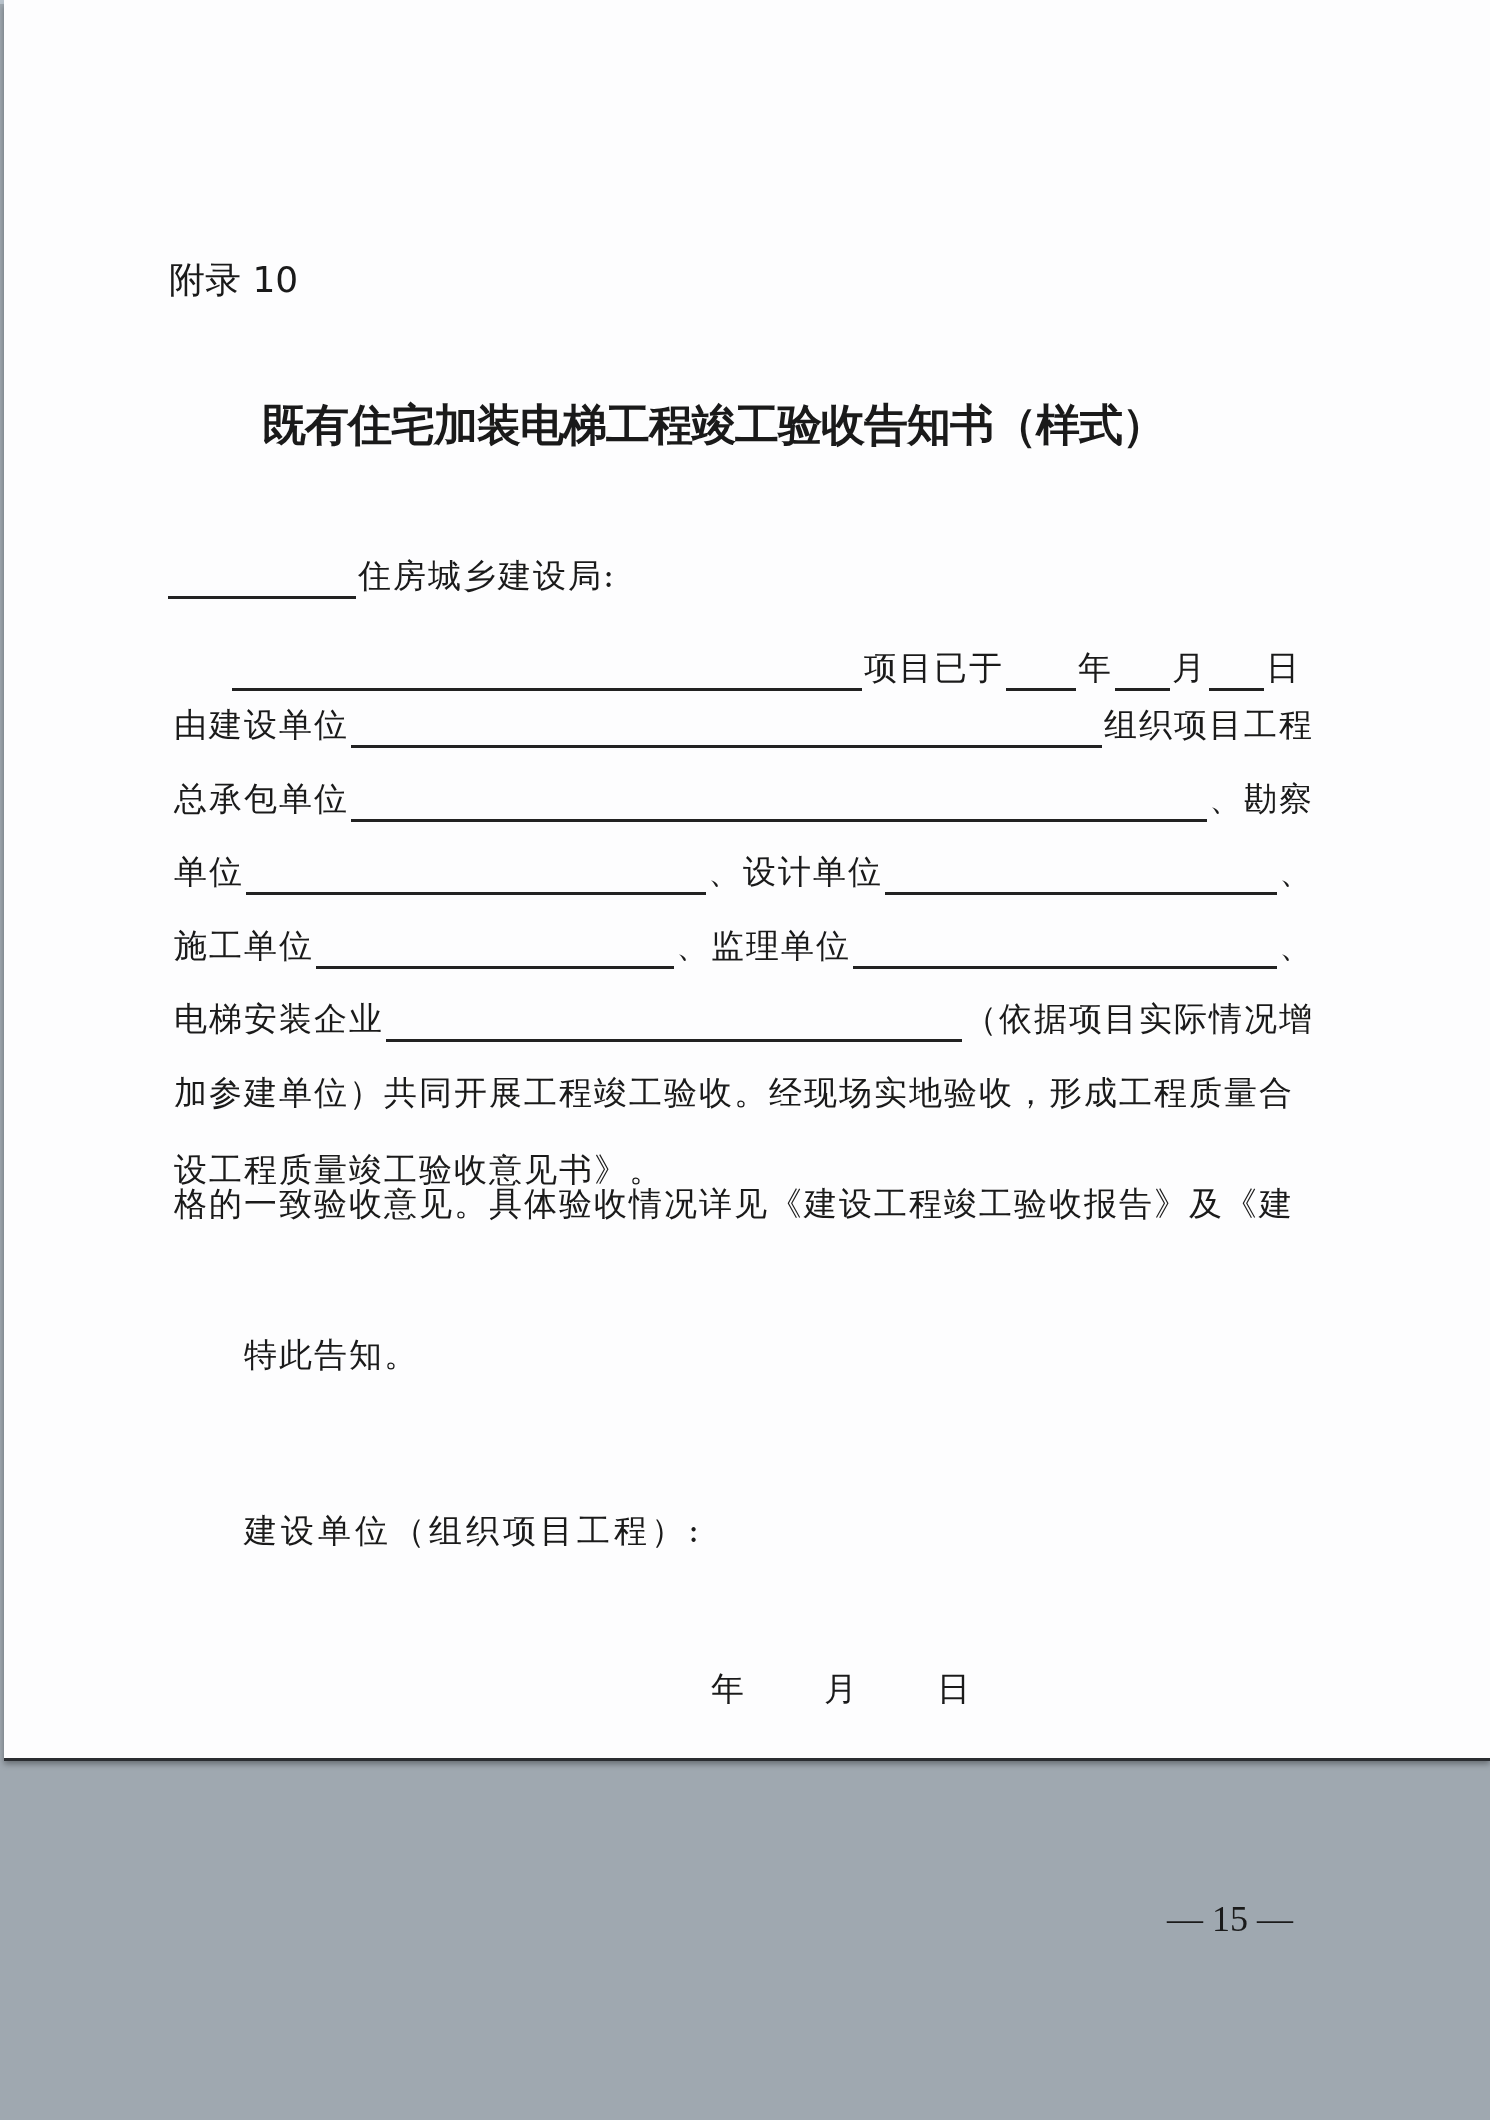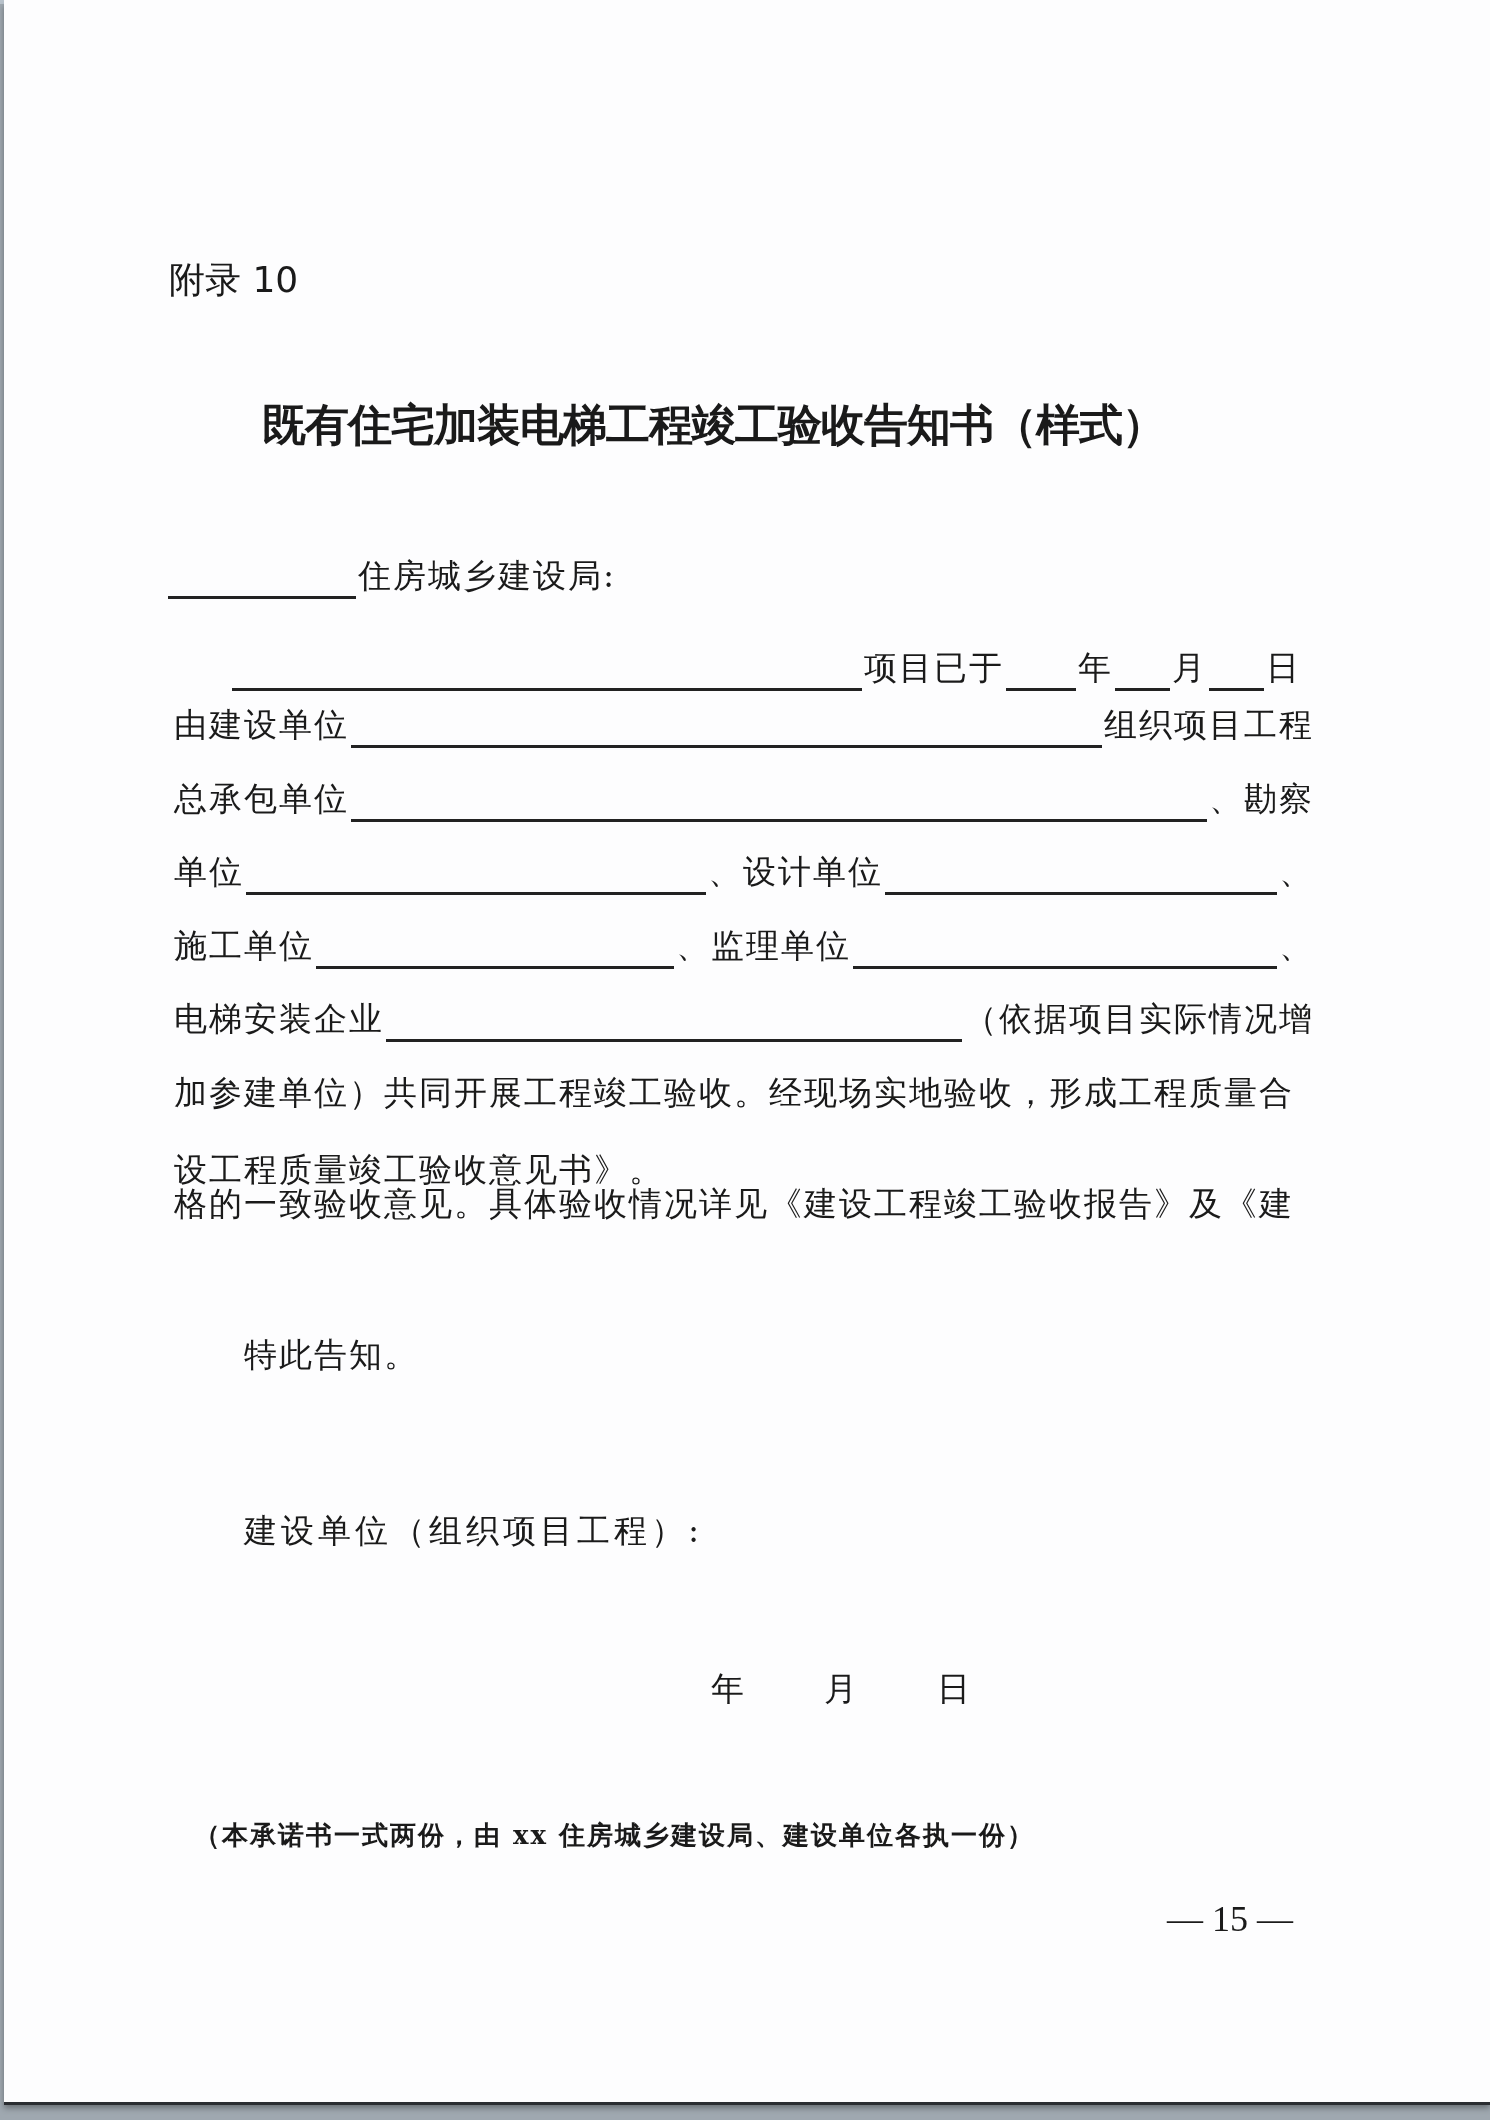--- a/index.html
+++ b/index.html
@@ -3,21 +3,21 @@
 <meta charset="utf-8">
 <style>
   html, body { margin: 0; padding: 0; }
   body {
     width: 1490px; height: 2120px; position: relative; overflow: hidden;
     background: #9fa8b0;
     font-family: "DejaVu Serif", "Liberation Serif", serif;
     color: #1a1a1a;
   }
   .paper {
-    position: absolute; left: 4px; top: 0; width: 1486px; height: 2102px;
+    position: absolute; left: 4px; top: 0; width: 1486px; height: 1758px;
     background: #fdfdfe;
     box-shadow: 0 3px 0 #2a2d31, 0 6px 6px rgba(0,0,0,0.35);
   }
   .topband { position: absolute; left: 0; top: 0; width: 1490px; height: 4px; background: #b9c3cc; }
   .abs { position: absolute; white-space: nowrap; }
   .appendix { left: 165px; top: 256px; font-family: "DejaVu Sans", "Liberation Sans", sans-serif; font-size: 36px; }
   .title { left: 258px; top: 396px; font-size: 44px; font-weight: bold; letter-spacing: -1px; font-family: "DejaVu Serif", serif; }
   .line { position: absolute; left: 170px; width: 1140px; height: 44px; font-size: 33px; letter-spacing: 2px; display: flex; align-items: flex-end; }
   .line span { display: inline-block; }
   .blank { display: inline-block; border-bottom: 3px solid #222; height: 30px; margin: 0 2px; }
@@ -102,15 +102,14 @@
   </div>
 
   <div class="line sig" style="top:1510px;left:240px;">
     <span>建设单位（组织项目工程）:</span>
   </div>
 
   <div class="abs date-sig">
     <span>年</span><span>月</span><span style="margin-right:0">日</span>
   </div>
 
-  <div class="abs footnote">（本承诺书一式两份，由 xx 住房城乡建设局、建设单位各执一份）</div>
   <div class="abs pagenum">— 15 —</div>
 </div>
 
 </body></html>

